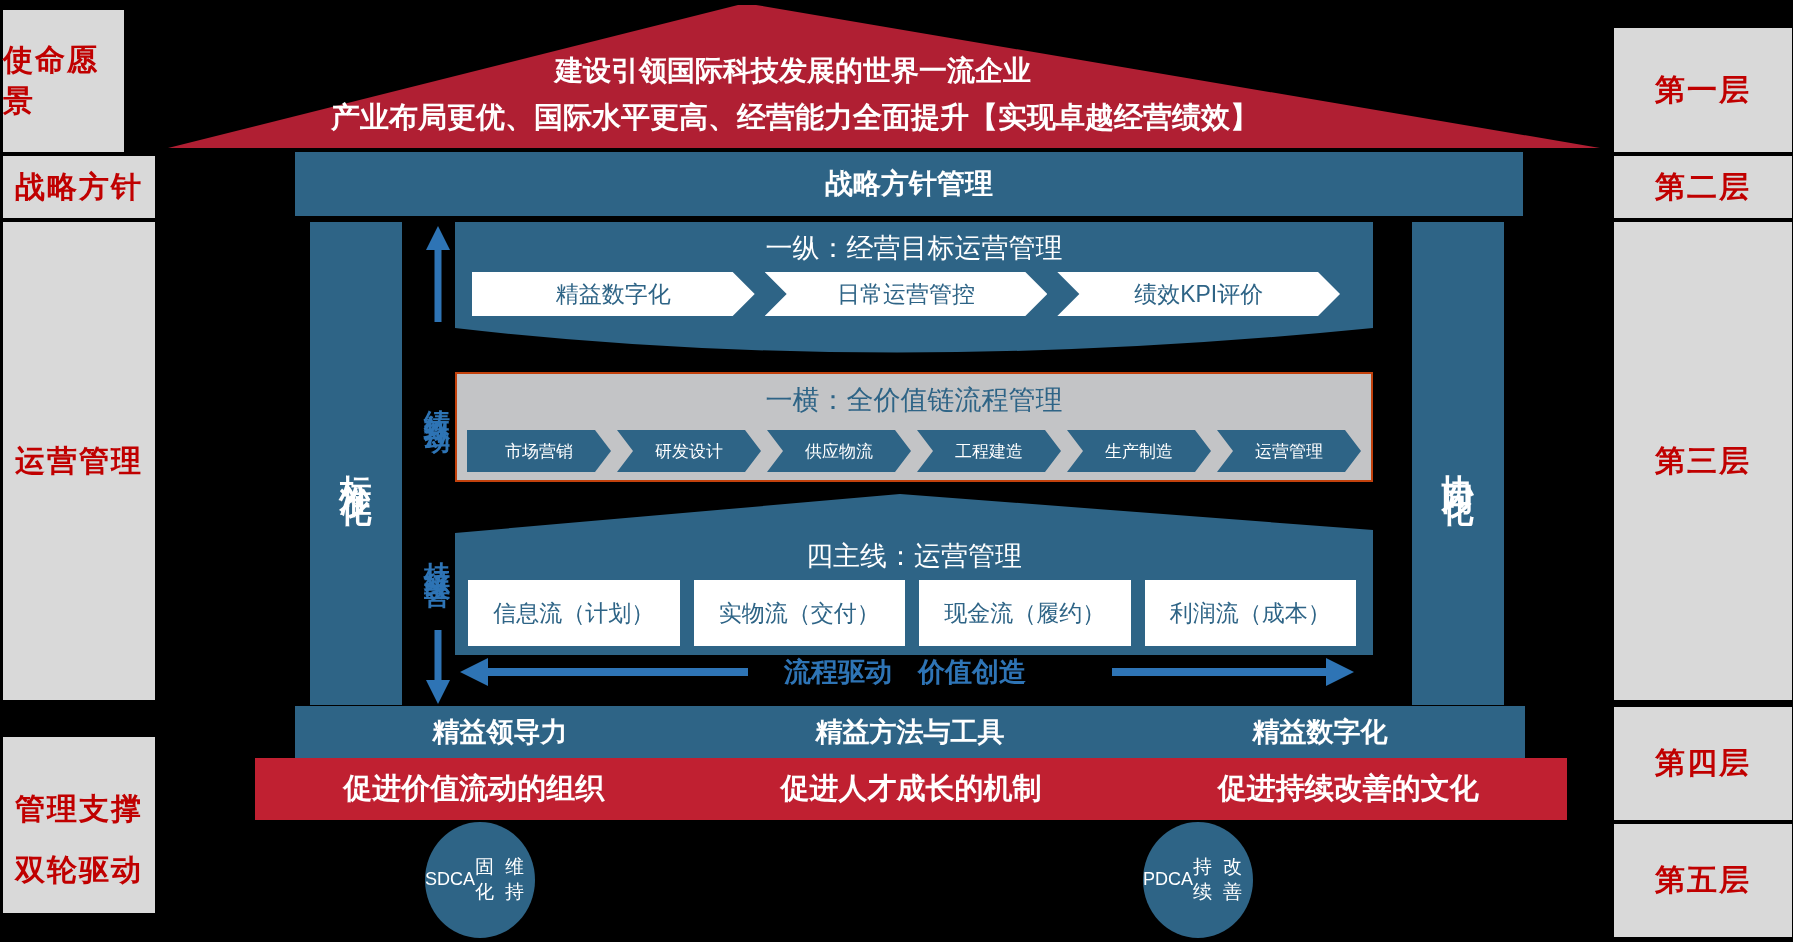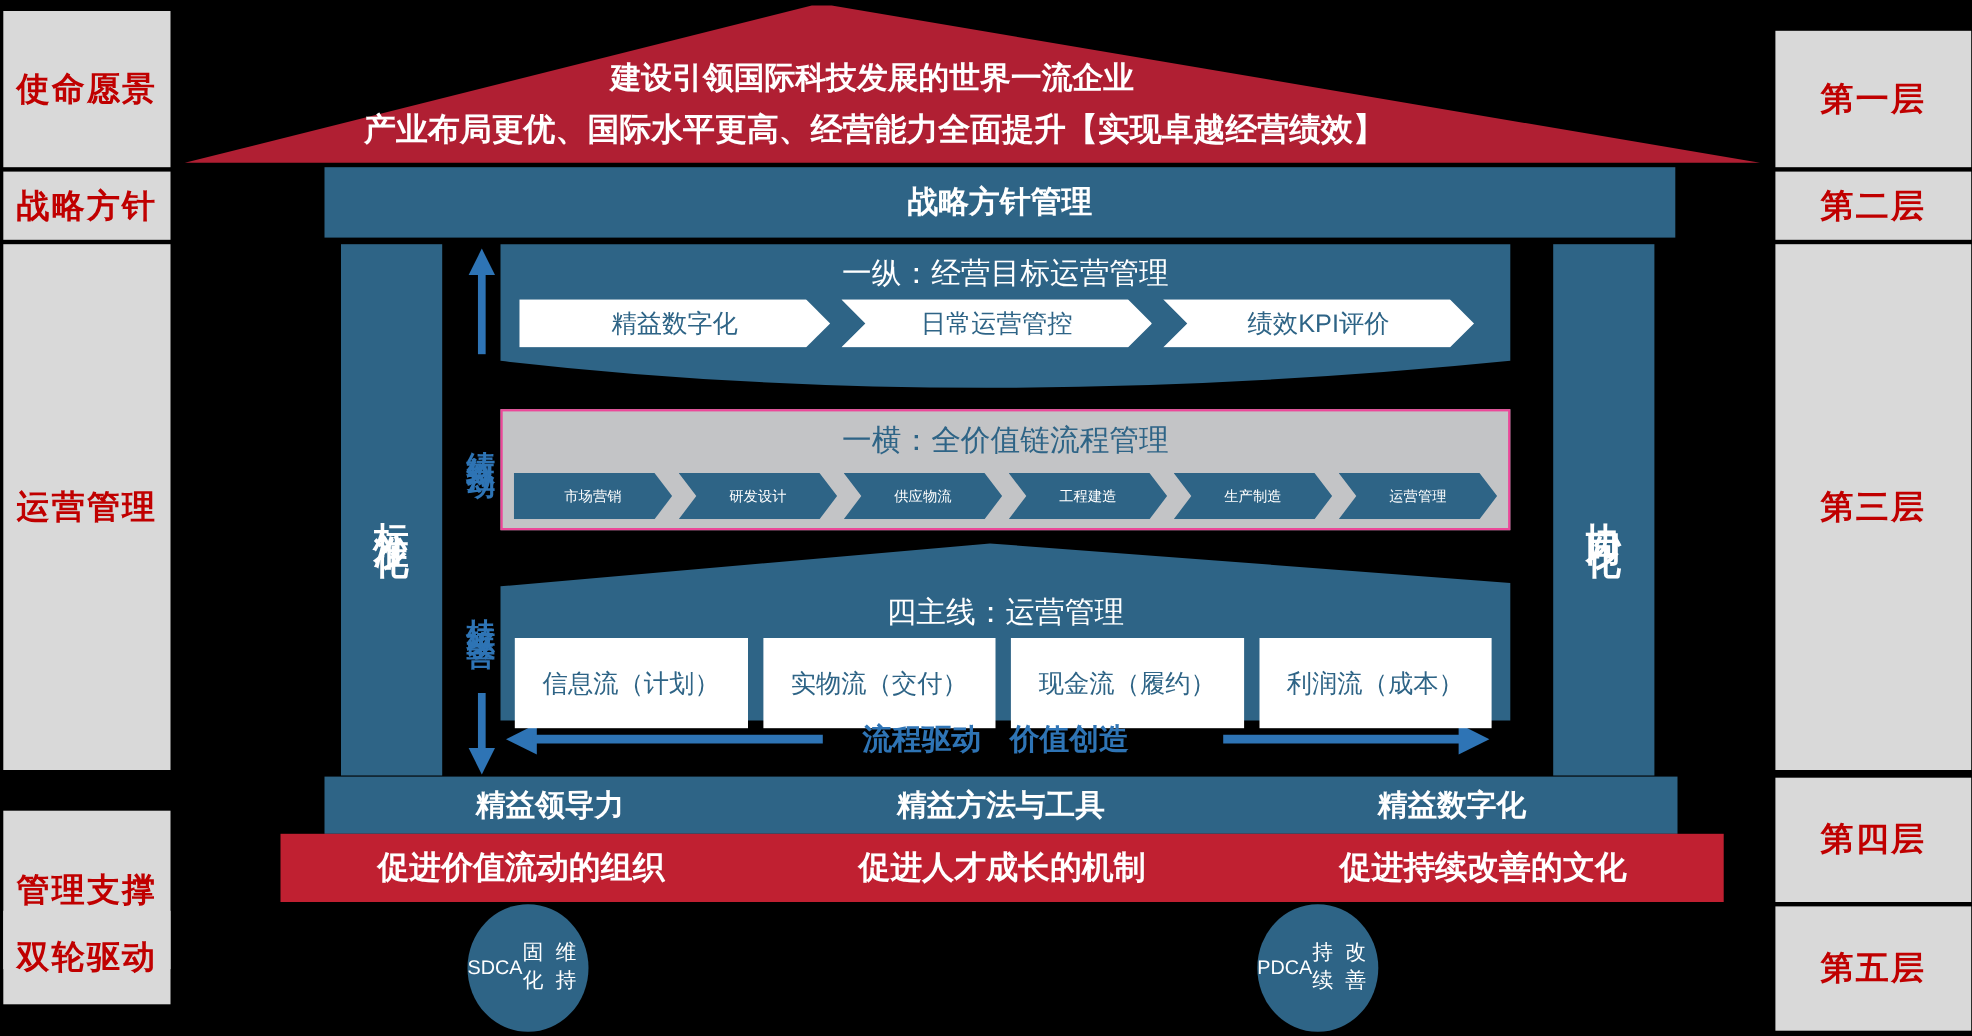--- a/index.html
+++ b/index.html
@@ -33,29 +33,29 @@
   .strip{position:absolute;display:flex;}
   .strip .seg{
     flex:1;display:flex;align-items:center;justify-content:center;white-space:nowrap;
   }
   .strip-zong{left:472px;top:272px;width:868px;height:44px;gap:10px;}
   .strip-zong .seg{background:#fff;color:#2e6486;font-size:23px;}
   .chev-first{clip-path:polygon(0 0,calc(100% - 22px) 0,100% 50%,calc(100% - 22px) 100%,0 100%);}
   .chev{clip-path:polygon(0 0,calc(100% - 22px) 0,100% 50%,calc(100% - 22px) 100%,0 100%,22px 50%);}
   .heng-box{
     position:absolute;left:455px;top:372px;width:918px;height:110px;background:#c3c4c6;
-    border:2px solid #ec4899;box-sizing:border-box;
+    border:2px solid #c2410c;box-sizing:border-box;
   }
   .heng-title{position:absolute;top:8px;left:0;width:100%;text-align:center;color:#2e6486;font-size:27px;}
   .strip-heng{left:10px;top:56px;width:894px;height:42px;gap:6px;}
-  .strip-heng .seg{background:#2e6486;color:#fff;font-size:13px;}
+  .strip-heng .seg{background:#2e6486;color:#fff;font-size:17px;}
   .chev16-first{clip-path:polygon(0 0,calc(100% - 16px) 0,100% 50%,calc(100% - 16px) 100%,0 100%);}
   .chev16{clip-path:polygon(0 0,calc(100% - 16px) 0,100% 50%,calc(100% - 16px) 100%,0 100%,16px 50%);}
   
-  .flow-row{position:absolute;left:468px;top:580px;width:888px;height:82px;display:flex;gap:14px;}
+  .flow-row{position:absolute;left:468px;top:580px;width:888px;height:66px;display:flex;gap:14px;}
   .flow-row>div{
     flex:1;background:#fff;color:#2e6486;font-size:23px;
     display:flex;align-items:center;justify-content:center;white-space:nowrap;
   }
   
   .v-label{
     position:absolute;left:412px;width:52px;text-align:center;color:#2e74b5;font-weight:bold;
     font-size:26px;writing-mode:vertical-rl;letter-spacing:6px;height:150px;
     display:flex;align-items:center;justify-content:center;
   }
@@ -89,21 +89,21 @@
     <line x1="438" y1="248" x2="438" y2="322" stroke="#2e74b5" stroke-width="7"></line>
     <line x1="438" y1="630" x2="438" y2="684" stroke="#2e74b5" stroke-width="7"></line>
     <polygon points="438,704 426,680 450,680" fill="#2e74b5"></polygon>
 
     <polygon points="460,672 488,658 488,686" fill="#2e74b5"></polygon>
     <line x1="484" y1="672" x2="748" y2="672" stroke="#2e74b5" stroke-width="8"></line>
     <line x1="1112" y1="672" x2="1330" y2="672" stroke="#2e74b5" stroke-width="8"></line>
     <polygon points="1354,672 1326,658 1326,686" fill="#2e74b5"></polygon>
   </svg>
 
-  <div class="side-box" style="left:3px;top:10px;width:152px;height:142px">使命愿景</div>
+  <div class="side-box" style="left:3px;top:10px;width:121px;height:142px">使命愿景</div>
   <div class="side-box" style="left:3px;top:156px;width:152px;height:62px">战略方针</div>
   <div class="side-box" style="left:3px;top:222px;width:152px;height:478px">运营管理</div>
   <div class="side-box" style="left:3px;top:737px;width:152px;height:144px">管理支撑</div>
   <div class="side-box" style="left:3px;top:828px;width:152px;height:85px">双轮驱动</div>
 
   <div class="side-box" style="left:1614px;top:28px;width:178px;height:124px">第一层</div>
   <div class="side-box" style="left:1614px;top:156px;width:178px;height:62px">第二层</div>
   <div class="side-box" style="left:1614px;top:222px;width:178px;height:478px">第三层</div>
   <div class="side-box" style="left:1614px;top:707px;width:178px;height:113px">第四层</div>
   <div class="side-box" style="left:1614px;top:824px;width:178px;height:113px">第五层</div>

